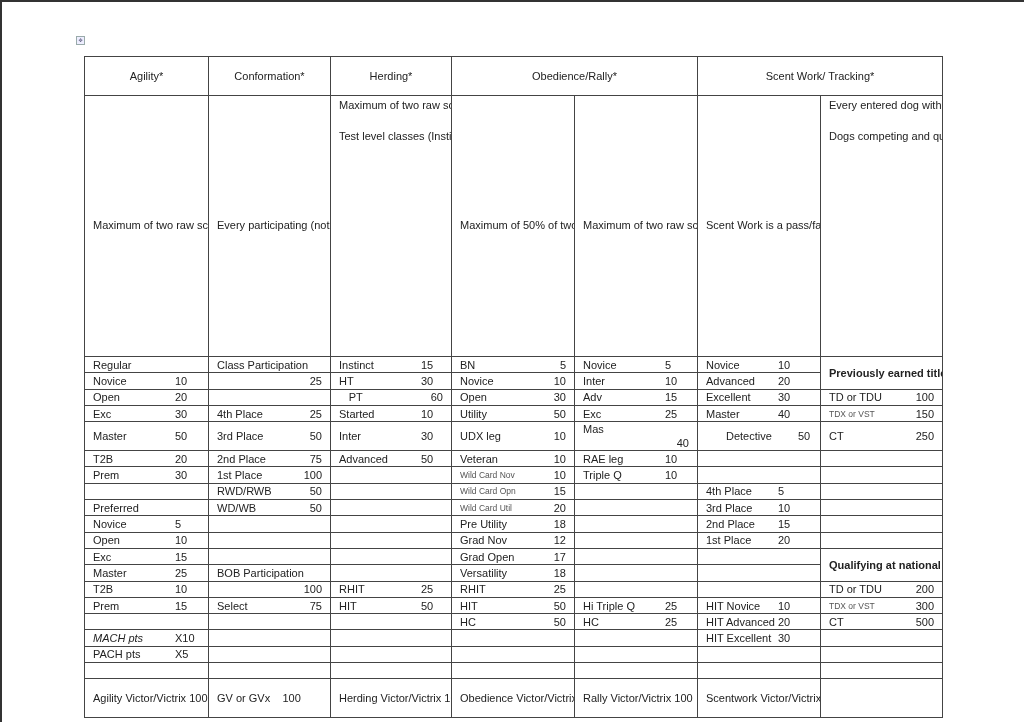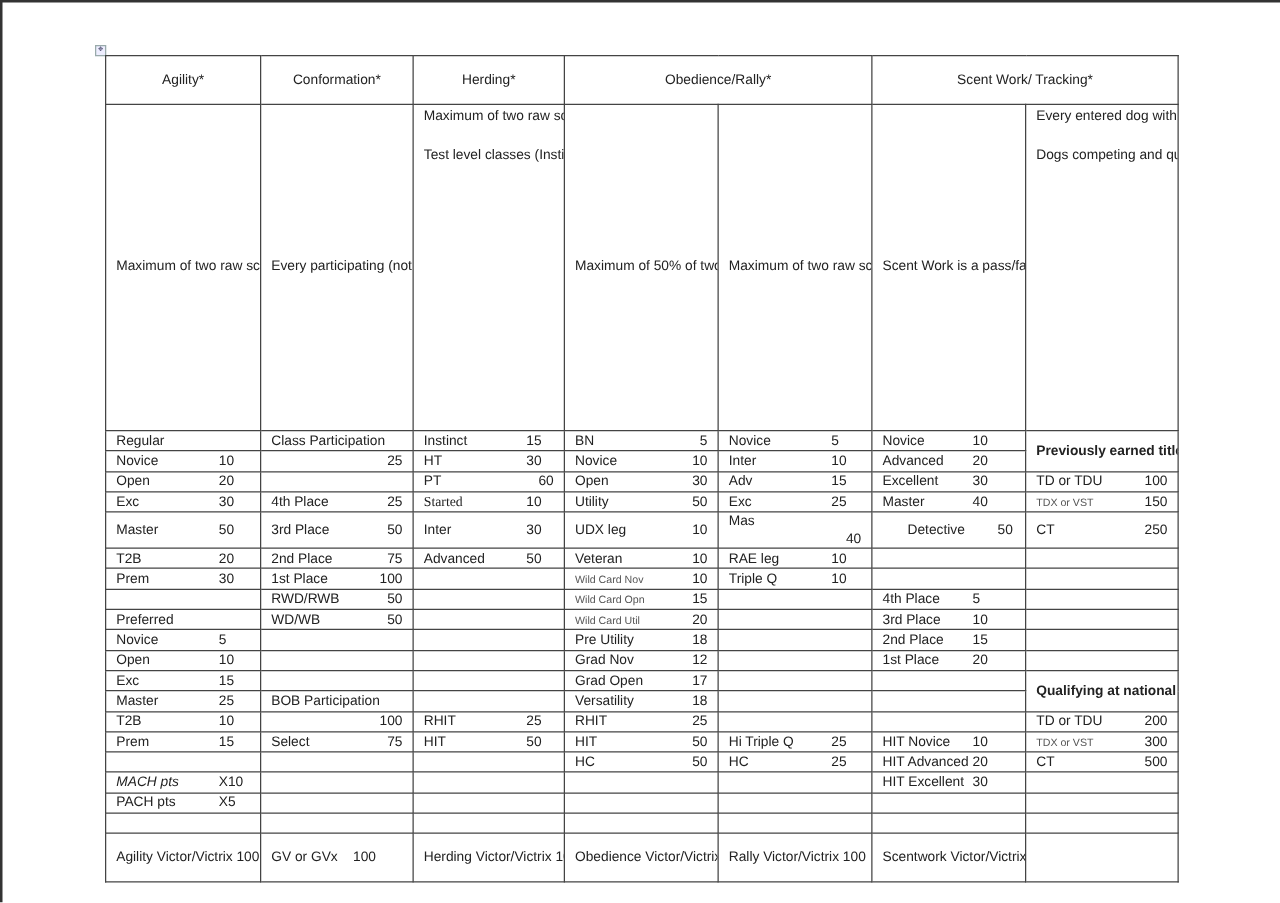--- a/index.html
+++ b/index.html
@@ -9,21 +9,21 @@
   }
   .page-frame {
     position:absolute; left:0; top:0; width:1022px; height:720px;
     border-left:2px solid #333; border-top:2px solid #333;
   }
   .anchor-icon {
     position:absolute; left:76px; top:36px; width:7px; height:7px;
     border:1px solid #9aa; background:#eef; font-size:5px; line-height:7px; text-align:center; color:#557;
   }
   table.versatility {
-    position:absolute; left:84px; top:44px; border-collapse:collapse; table-layout:fixed;
+    position:absolute; left:84px; top:56px; border-collapse:collapse; table-layout:fixed;
     width:858px;
   }
   table.versatility td {
     border:1px solid #444; padding:0 8px; font-size:11px; vertical-align:middle;
     overflow:hidden; white-space:nowrap;
   }
   .hdr td { height:38px; text-align:center; font-size:13.5px; }
   .desc td {
     height:258px; white-space:normal; font-size:11px; line-height:15.5px; vertical-align:middle;
   }
@@ -169,21 +169,21 @@
             <span class="val">20</span>
           </div>
         </td>
         <td>
           <div class="row-flex">
             <span class="lbl"></span>
             <span class="val"></span>
           </div>
         </td>
         <td>
-          <div class="row-flex" style="justify-content: space-between;">
+          <div class="row-flex" style="justify-content: flex-end;">
             <span class="lbl" style="display: inline-block; width: 82px;">PT</span>
             <span class="val">60</span>
           </div>
         </td>
         <td>
           <div class="row-flex">
             <span class="lbl">Open</span>
             <span class="val">30</span>
           </div>
         </td>
@@ -214,21 +214,21 @@
           </div>
         </td>
         <td>
           <div class="row-flex">
             <span class="lbl">4th Place</span>
             <span class="val">25</span>
           </div>
         </td>
         <td>
           <div class="row-flex" style="justify-content: flex-start;">
-            <span class="lbl" style="display: inline-block; width: 82px; font-family: Liberation Serif, serif;">Started</span>
+            <span class="lbl" style="display: inline-block; width: 82px;">Started</span>
             <span class="val">10</span>
           </div>
         </td>
         <td>
           <div class="row-flex">
             <span class="lbl">Utility</span>
             <span class="val">50</span>
           </div>
         </td>
         <td>

